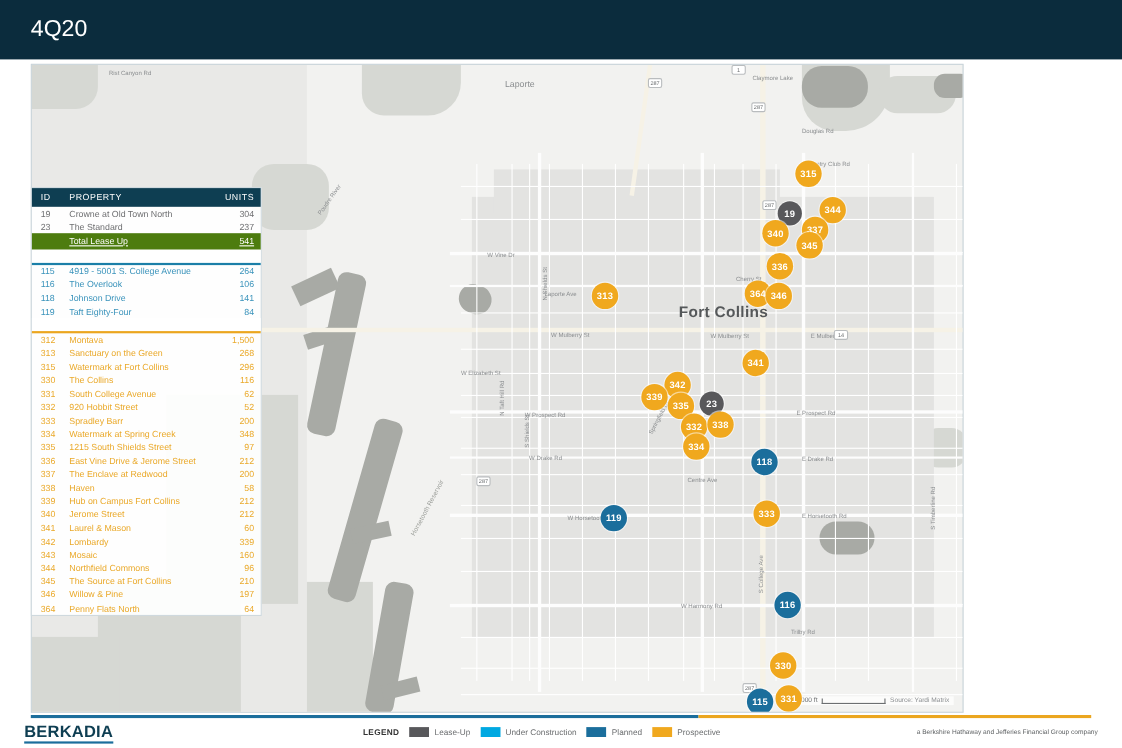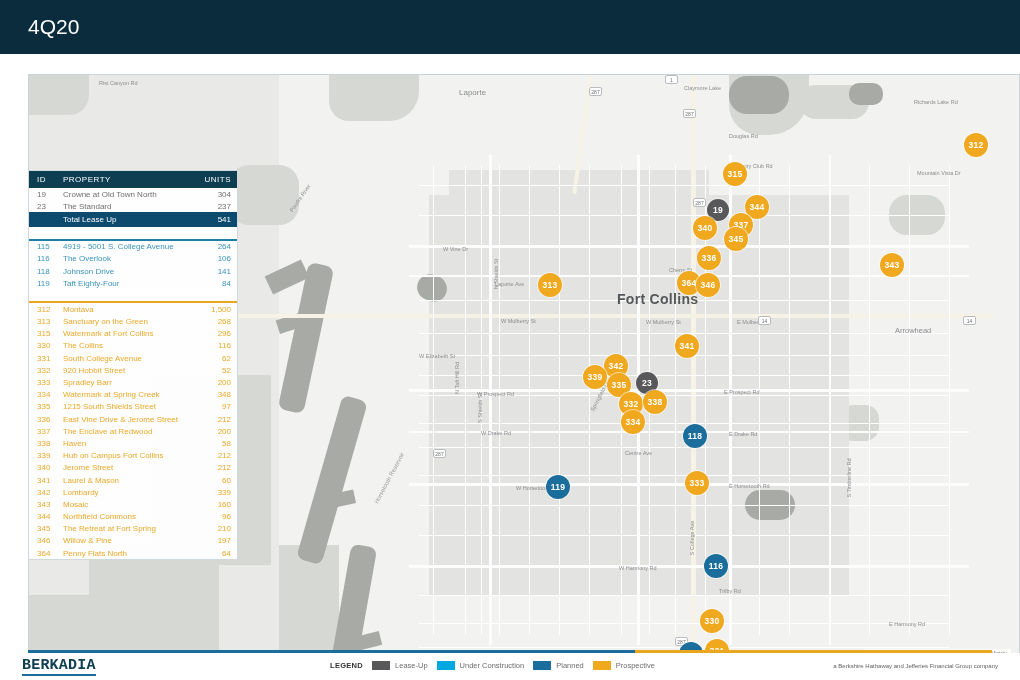--- a/index.html
+++ b/index.html
@@ -13,22 +13,22 @@
   .header {
     position: absolute; left: 0; top: 0; width: 1020px; height: 54px;
     background: #0b2c3d; display: flex; align-items: center;
     justify-content: space-between; padding: 0 28px;
   }
   .header-title { color: #ffffff; font-size: 21px; font-weight: 400; letter-spacing: .1px; }
   .header-period { color: #ffffff; font-size: 21px; font-weight: 400; }
 
   
   .map-frame {
-    position: absolute; left: 28px; top: 58px; width: 992px; height: 590px;
-    background: #f2f2f0; border: 1px solid #c9d4da; overflow: hidden; margin-top: 16px;
+    position: absolute; left: 28px; top: 58px; width: 848px; height: 590px;
+    background: #f2f2f0; border: 1px solid #c9d4da; overflow: hidden;
   }
   .map-canvas { position: absolute; inset: 0; }
 
   
   .landmass { position: absolute; background: #ececeb; }
   .parkpoly { position: absolute; background: #d6d8d3; }
   .waterpoly { position: absolute; background: #a8aaa5; }
   .urban { position: absolute; background: #e3e3e1; }
   .road { position: absolute; background: #ffffff; }
   .road-major { position: absolute; background: #fdfdfd; }
@@ -84,21 +84,21 @@
   .panel-head .c-units { width: 34px; flex: none; text-align: right; }
 
   .sect-lease .row { color: #6e6f71; }
   .sect-uc .row { color: #3a93bb; }
   .sect-pro .row { color: #eaa92a; }
 
   .total-row { display: flex; padding: 2.6px 6px 2.6px 8px; color: #ffffff; font-size: 8px; }
   .total-row .c-id { width: 26px; flex: none; }
   .total-row .c-name { flex: 1; }
   .total-row .c-units { width: 34px; flex: none; text-align: right; }
-  .total-lease { background: #0c4a6e; }
+  .total-lease { background: #4d7c0f; text-decoration: underline; }
   .total-uc { background: #1b7fa8; }
   .total-pro { background: #eba61f; }
 
   .gap { height: 12px; background: #ffffff; }
   .rule-uc { height: 2px; background: #1b7fa8; margin: 0; }
   .rule-pro { height: 2px; background: #eba61f; margin: 0; }
 
   
   .footer-rule {
     position: absolute; left: 28px; top: 650px; width: 964px; height: 2.5px;
@@ -106,21 +106,21 @@
   }
   .footer-rule .seg-blue { width: 63%; background: #1b6e9c; }
   .footer-rule .seg-gold { width: 37%; background: #eba61f; }
 
   .footer {
     position: absolute; left: 0; top: 653px; width: 1020px; height: 27px;
     background: #ffffff; display: flex; align-items: center;
   }
   .logo {
     position: absolute; left: 22px; top: 658px;
-    color: #0e3e52; font-family: Liberation Mono, monospace;
+    color: #0e3e52; font-family: Liberation Sans, sans-serif;
     font-size: 15px; font-weight: 700; letter-spacing: .2px;
     border-bottom: 2px solid #1b6e9c; padding-bottom: 1px; line-height: 15px;
   }
   .legend {
     position: absolute; left: 330px; top: 661px;
     display: flex; align-items: center; gap: 7px;
   }
   .legend-title { font-size: 7.5px; font-weight: 700; color: #333; letter-spacing: .3px; margin-right: 2px; }
   .legend-item { display: flex; align-items: center; gap: 5px; margin-right: 9px; }
   .legend-swatch { width: 18px; height: 9px; flex: none; }
@@ -441,21 +441,21 @@
         <span class="c-name">Mosaic</span>
         <span class="c-units">160</span>
       </div>
       <div class="row">
         <span class="c-id">344</span>
         <span class="c-name">Northfield Commons</span>
         <span class="c-units">96</span>
       </div>
       <div class="row">
         <span class="c-id">345</span>
-        <span class="c-name">The Retreat at Fort Spring</span>
+        <span class="c-name">The Source at Fort Collins</span>
         <span class="c-units">210</span>
       </div>
       <div class="row">
         <span class="c-id">346</span>
         <span class="c-name">Willow &amp; Pine</span>
         <span class="c-units">197</span>
       </div>
       <div class="row">
         <span class="c-id">364</span>
         <span class="c-name">Penny Flats North</span>

